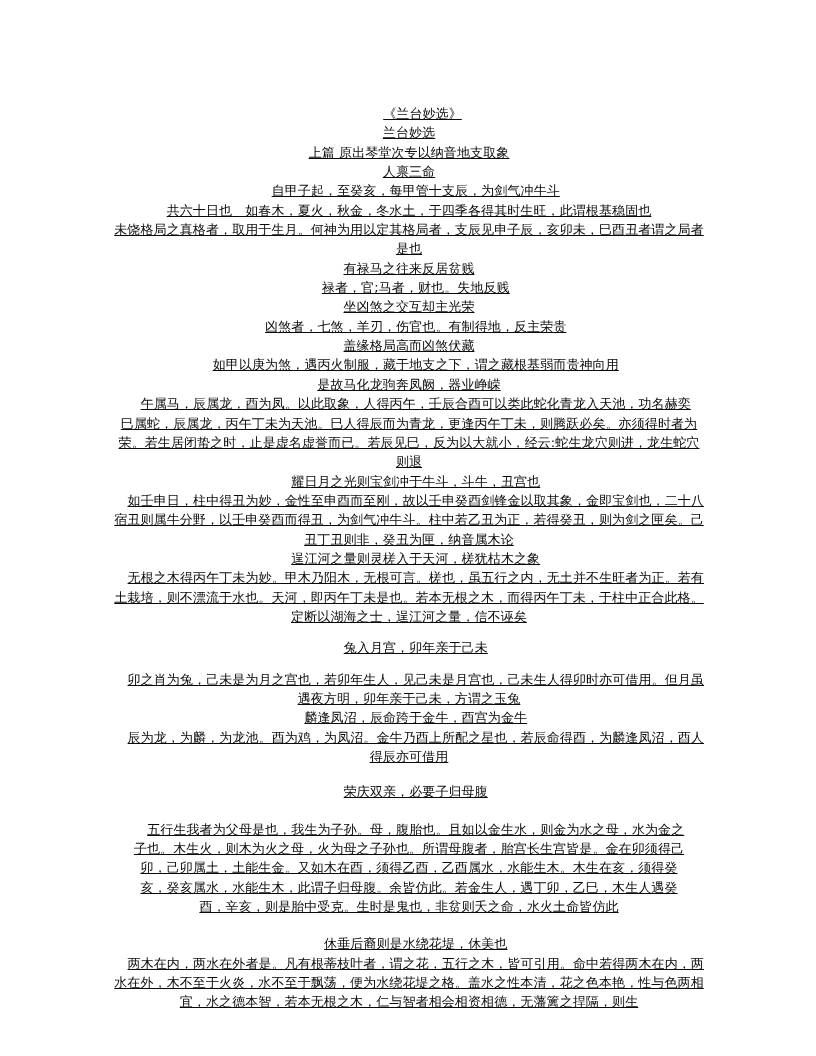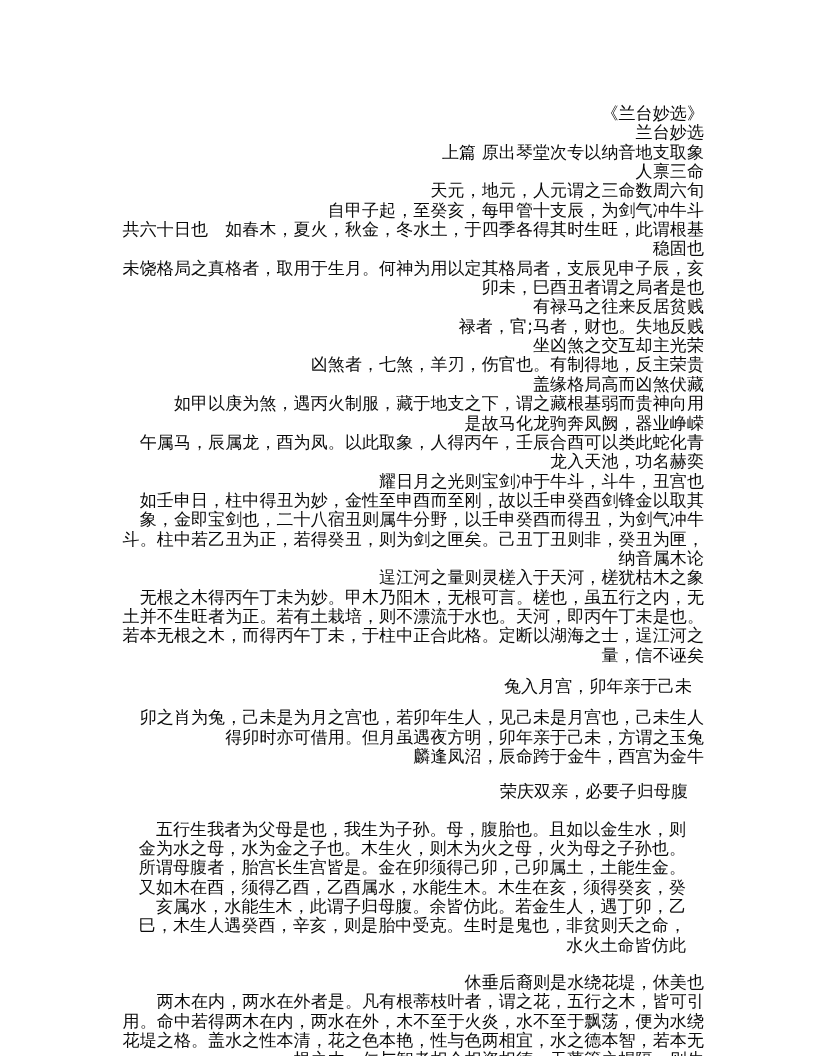--- a/index.html
+++ b/index.html
@@ -21,64 +21,66 @@
     background: #ffffff;
     box-sizing: border-box;
   }
   .doc-body {
     position: absolute;
     left: 114px;
     top: 104px;
     width: 590px;
   }
   .line {
-    font-size: 17px;
+    font-size: 13px;
     line-height: 19.35px;
     color: #0a0a0a;
     letter-spacing: 0.1px;
-    text-align: right;
+    text-align: center;
     white-space: normal;
     word-break: break-all;
     overflow-wrap: anywhere;
     font-weight: 400;
+    text-decoration: underline;
     -webkit-font-smoothing: none;
   }
   .line.indent1 {
     text-indent: 13.5px;
   }
   .line.indent2 {
     text-indent: 27px;
   }
 </style>
 </head>
 <body>
 
 <div class="page">
   <div class="doc-body" id="doc-body">
       <p class="line indent2" style="margin: 0px;">《兰台妙选》</p>
       <p class="line" style="margin: 0px;">兰台妙选</p>
       <p class="line" style="margin: 0px;">上篇  原出琴堂次专以纳音地支取象</p>
       <p class="line" style="margin: 0px;">人禀三命</p>
-      <p class="line indent1" style="margin: 0px;">天元，地元，人元谓之三命数周六旬</p>
       <p class="line indent1" style="margin: 0px;">自甲子起，至癸亥，每甲管十支辰，为剑气冲牛斗</p>
       <p class="line" style="margin: 0px;">共六十日也　如春木，夏火，秋金，冬水土，于四季各得其时生旺，此谓根基稳固也</p>
       <p class="line" style="margin: 0px;">未饶格局之真格者，取用于生月。何神为用以定其格局者，支辰见申子辰，亥卯未，巳酉丑者谓之局者是也</p>
       <p class="line" style="margin: 0px;">有禄马之往来反居贫贱</p>
       <p class="line indent1" style="margin: 0px;">禄者，官;马者，财也。失地反贱</p>
       <p class="line" style="margin: 0px;">坐凶煞之交互却主光荣</p>
       <p class="line indent1" style="margin: 0px;">凶煞者，七煞，羊刃，伤官也。有制得地，反主荣贵</p>
       <p class="line" style="margin: 0px;">盖缘格局高而凶煞伏藏</p>
       <p class="line indent1" style="margin: 0px;">如甲以庚为煞，遇丙火制服，藏于地支之下，谓之藏根基弱而贵神向用</p>
       <p class="line" style="margin: 0px;">是故马化龙驹奔凤阙，器业峥嵘</p>
       <p class="line indent1" style="margin: 0px;">午属马，辰属龙，酉为凤。以此取象，人得丙午，壬辰合酉可以类此蛇化青龙入天池，功名赫奕</p>
+      <p class="line" style="margin: 0px;">巳属蛇，辰属龙，丙午丁未为天池。巳人得辰而为青龙，更逢丙午丁未，则腾跃必矣。亦须得时者为荣。若生居闭蛰之时，止是虚名虚誉而已。若辰见巳，反为以大就小，经云:蛇生龙穴则进，龙生蛇穴则退</p>
       <p class="line indent1" style="margin: 0px;">耀日月之光则宝剑冲于牛斗，斗牛，丑宫也</p>
       <p class="line indent1" style="margin: 0px;">如壬申日，柱中得丑为妙，金性至申酉而至刚，故以壬申癸酉剑锋金以取其象，金即宝剑也，二十八宿丑则属牛分野，以壬申癸酉而得丑，为剑气冲牛斗。柱中若乙丑为正，若得癸丑，则为剑之匣矣。己丑丁丑则非，癸丑为匣，纳音属木论</p>
       <p class="line indent1" style="margin: 0px;">逞江河之量则灵槎入于天河，槎犹枯木之象</p>
       <p class="line indent1" style="margin: 0px;">无根之木得丙午丁未为妙。甲木乃阳木，无根可言。槎也，虽五行之内，无土并不生旺者为正。若有土栽培，则不漂流于水也。天河，即丙午丁未是也。若本无根之木，而得丙午丁未，于柱中正合此格。定断以湖海之士，逞江河之量，信不诬矣</p>
       <p class="line indent1" style="margin: 12px;">兔入月宫，卯年亲于己未</p>
       <p class="line indent1" style="margin: 0px;">卯之肖为兔，己未是为月之宫也，若卯年生人，见己未是月宫也，己未生人得卯时亦可借用。但月虽遇夜方明，卯年亲于己未，方谓之玉兔</p>
       <p class="line indent1" style="margin: 0px;">麟逢凤沼，辰命跨于金牛，酉宫为金牛</p>
+      <p class="line indent1" style="margin: 0px;">辰为龙，为麟，为龙池。酉为鸡，为凤沼。金牛乃酉上所配之星也，若辰命得酉，为麟逢凤沼，酉人得辰亦可借用</p>
       <p class="line indent1" style="margin: 16px;">荣庆双亲，必要子归母腹</p>
       <p class="line indent1" style="margin: 18px;">五行生我者为父母是也，我生为子孙。母，腹胎也。且如以金生水，则金为水之母，水为金之子也。木生火，则木为火之母，火为母之子孙也。所谓母腹者，胎宫长生宫皆是。金在卯须得己卯，己卯属土，土能生金。又如木在酉，须得乙酉，乙酉属水，水能生木。木生在亥，须得癸亥，癸亥属水，水能生木，此谓子归母腹。余皆仿此。若金生人，遇丁卯，乙巳，木生人遇癸酉，辛亥，则是胎中受克。生时是鬼也，非贫则夭之命，水火土命皆仿此</p>
       <p class="line indent1" style="margin: 0px;">休垂后裔则是水绕花堤，休美也</p>
       <p class="line indent1" style="margin: 0px;">两木在内，两水在外者是。凡有根蒂枝叶者，谓之花，五行之木，皆可引用。命中若得两木在内，两水在外，木不至于火炎，水不至于飘荡，便为水绕花堤之格。盖水之性本清，花之色本艳，性与色两相宜，水之德本智，若本无根之木，仁与智者相会相资相德，无藩篱之捍隔，则生</p>
     </div>
 </div>
 
 </body></html>

